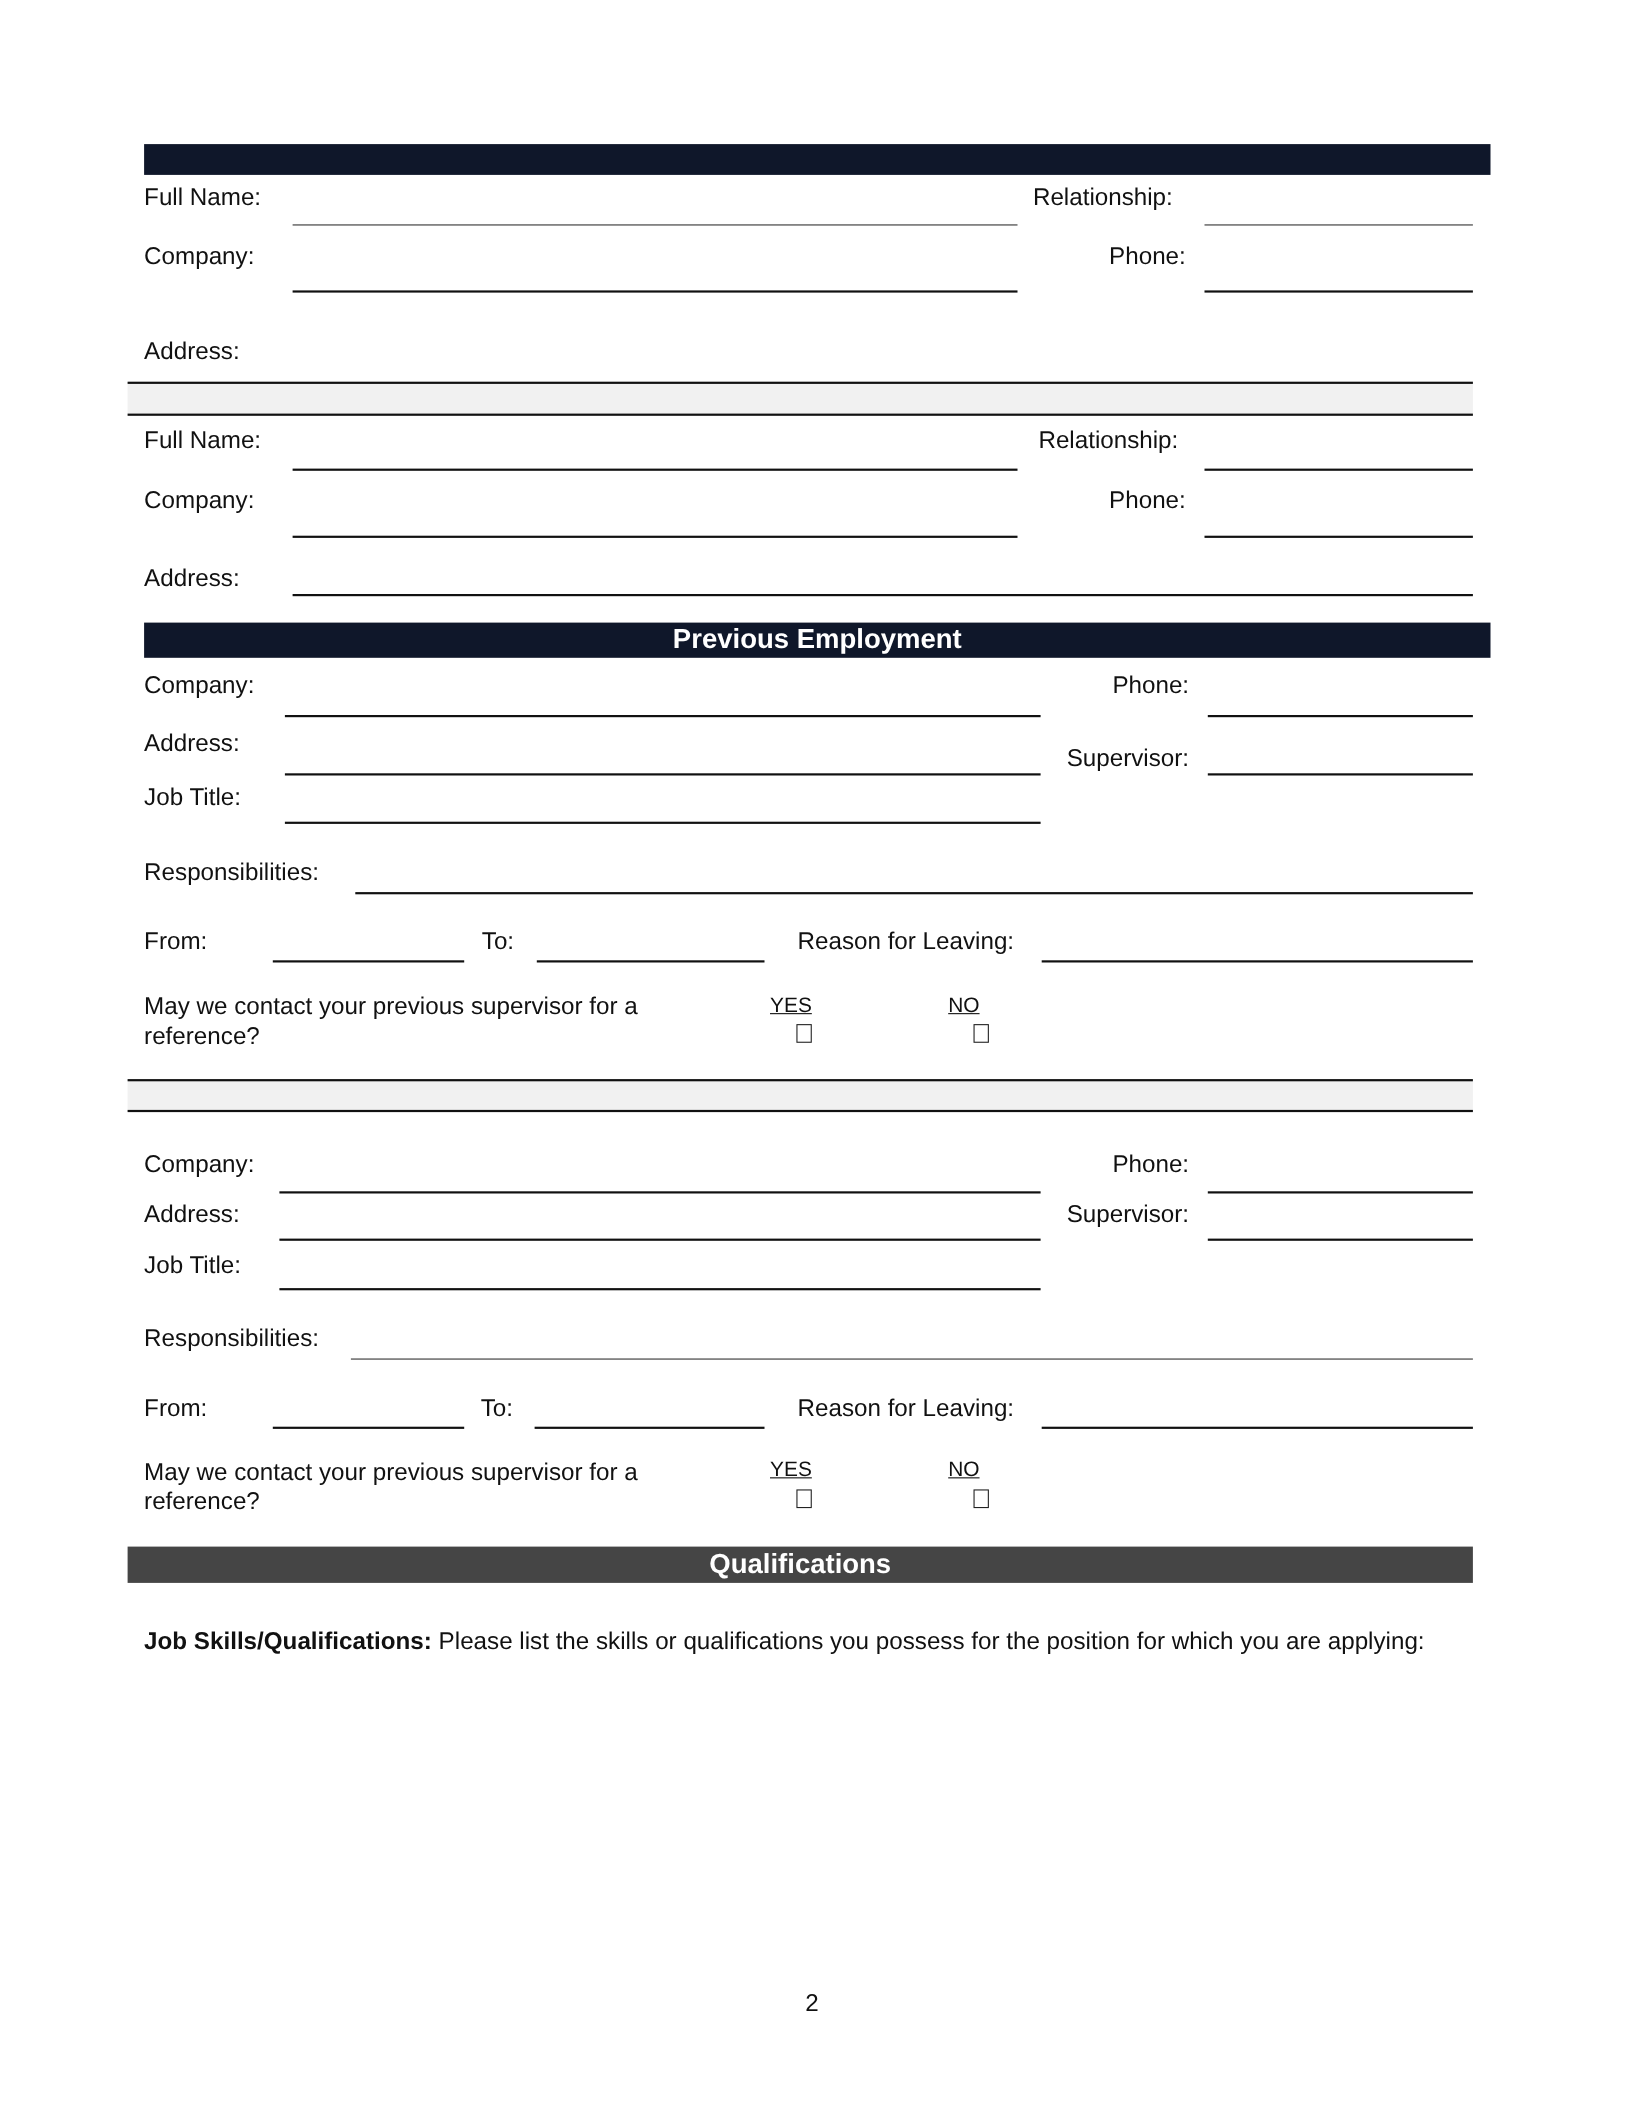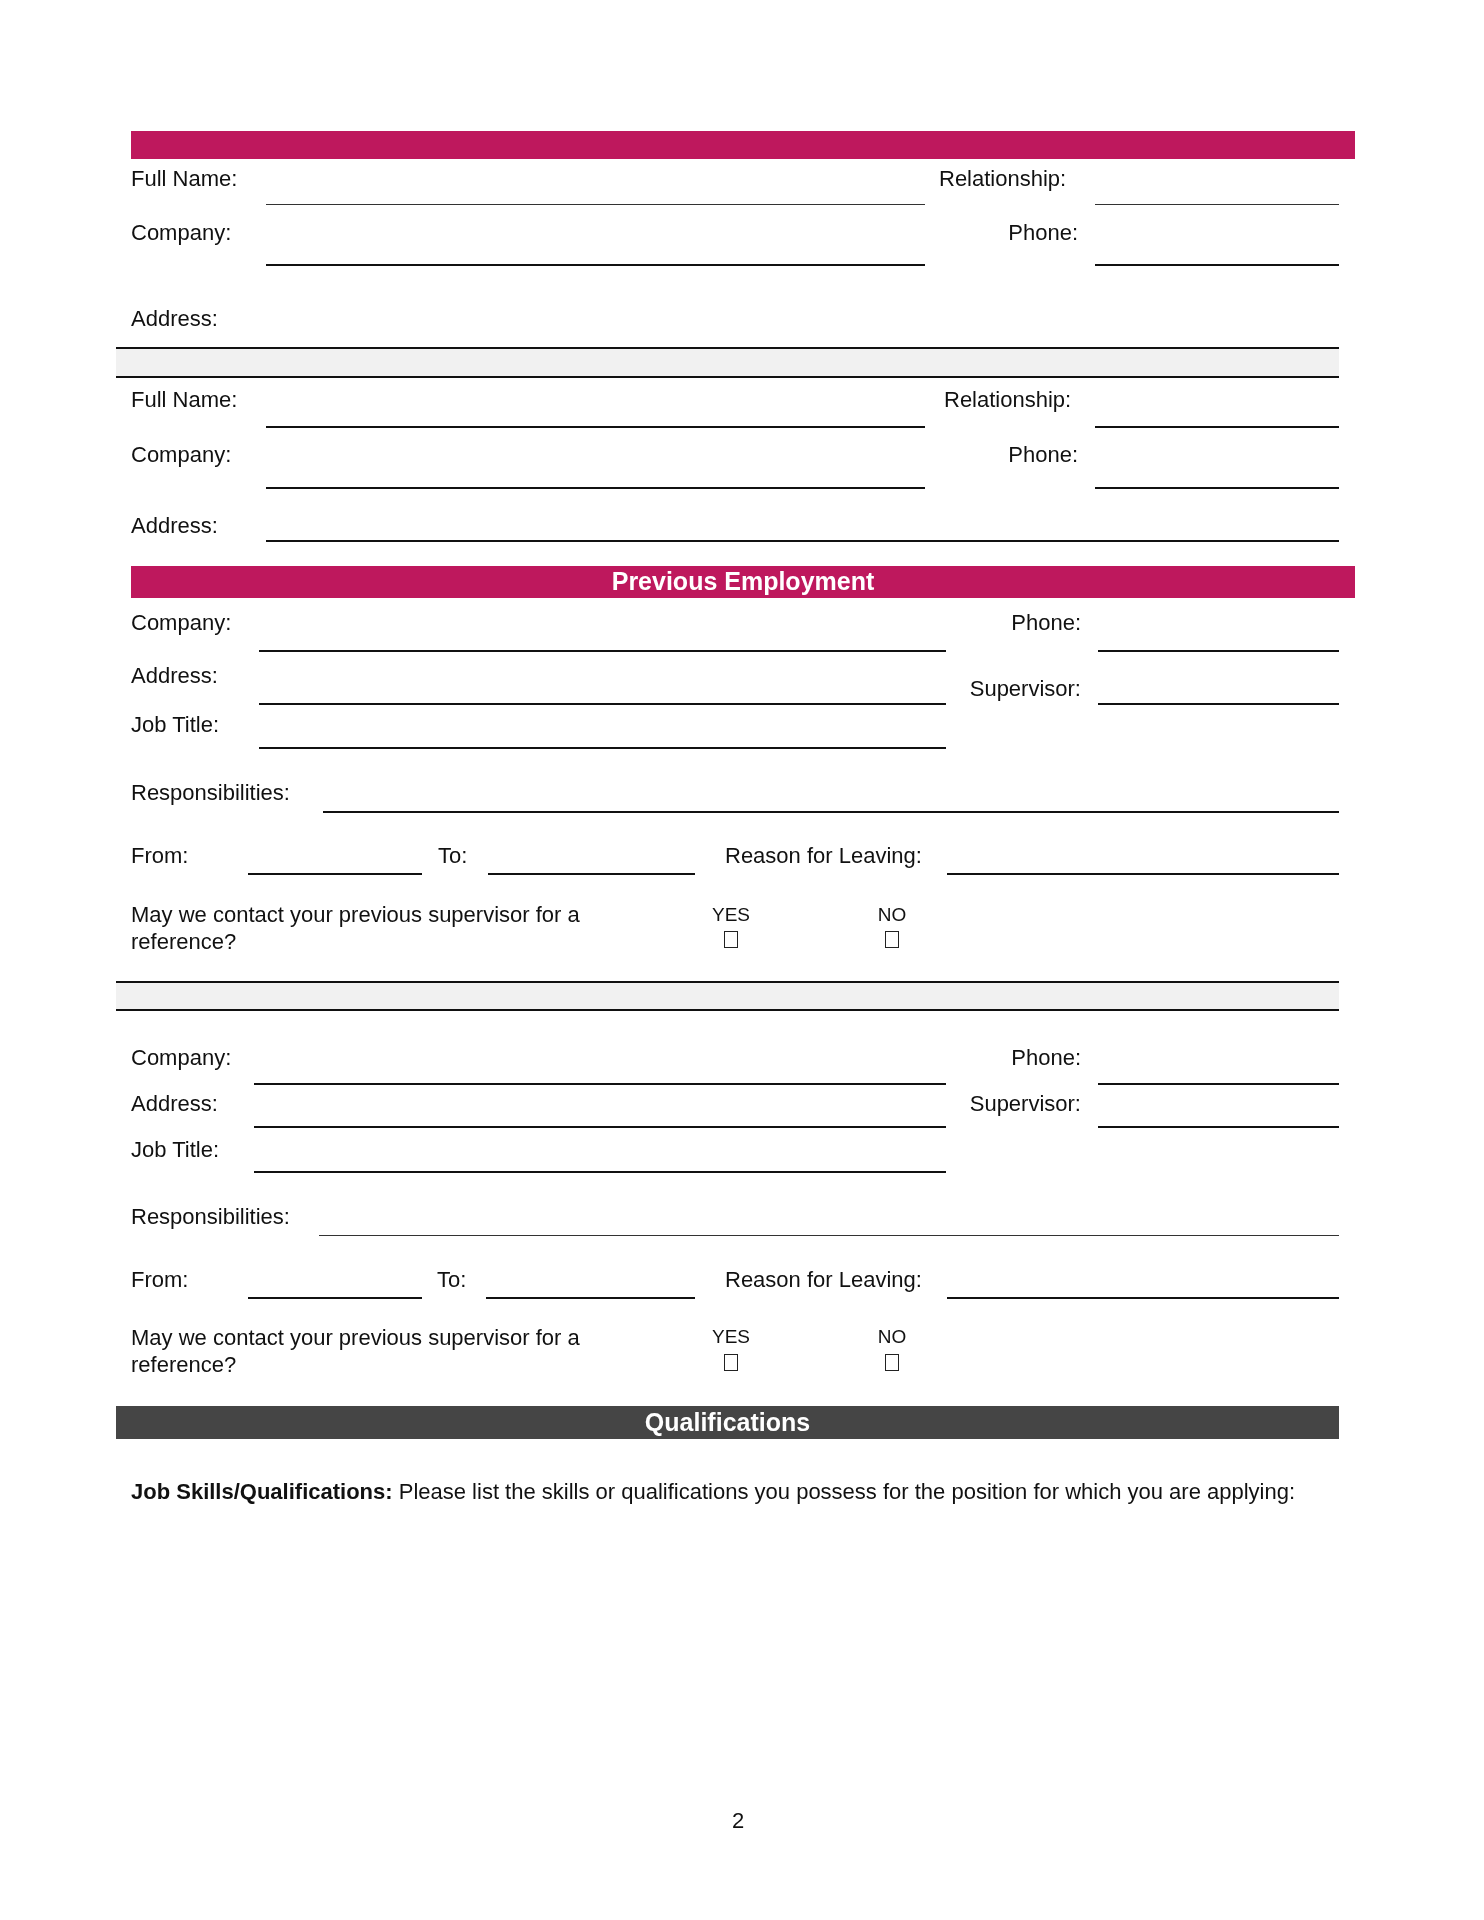--- a/index.html
+++ b/index.html
@@ -2,24 +2,24 @@
 <html><head>
 <meta charset="utf-8">
 <style>
   html, body { margin: 0; padding: 0; background: #ffffff; }
   body { width: 1484px; height: 1920px; position: relative; overflow: hidden;
          font-family: "Liberation Sans", sans-serif; color: #111; }
   .lbl { position: absolute; font-size: 22px; line-height: 26px; white-space: nowrap; }
   .lbl.r { text-align: right; }
   .line { position: absolute; height: 0; border-top: 2px solid #111; }
   .line.thin { border-top-width: 1.5px; border-top-color: #333; }
-  .bar { position: absolute; background: #be185d; color: #fff; font-weight: bold;
+  .bar { position: absolute; background: #0f172a; color: #fff; font-weight: bold;
          font-size: 25px; line-height: 31px; text-align: center; }
   .band { position: absolute; background: #f1f1f1; border-top: 2.5px solid #111; border-bottom: 2.5px solid #111; }
-  .small { position: absolute; font-size: 19px; line-height: 22px; text-align: center; }
+  .small { position: absolute; font-size: 19px; line-height: 22px; text-align: left; text-decoration: underline; }
   .chk { position: absolute; width: 12px; height: 15px; border: 1.4px solid #222; background: #fff; }
   .inp { position: absolute; border: none; background: transparent; outline: none;
          font-family: "Liberation Sans", sans-serif; font-size: 20px; padding: 0 4px; }
 </style>
 </head>
 <body>
 
 <div class="bar" style="left:131px; top:131px; width:1224px; height:28px;">
   <span></span>
 </div>

